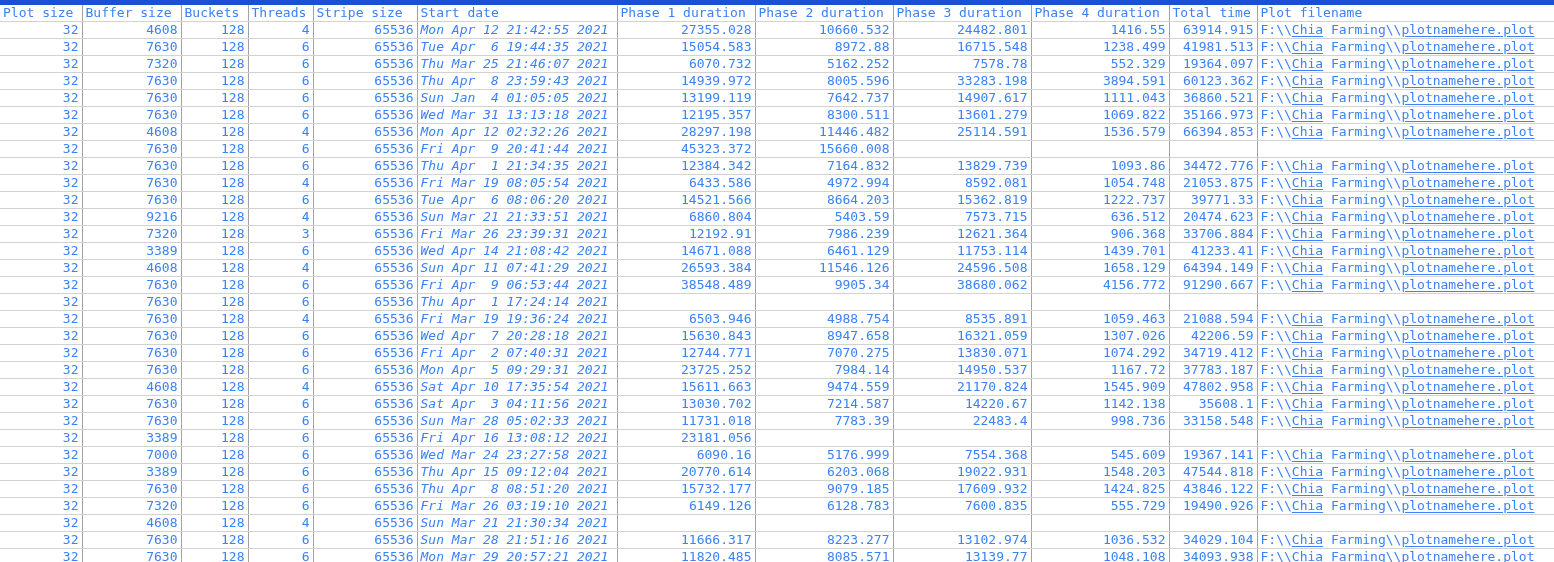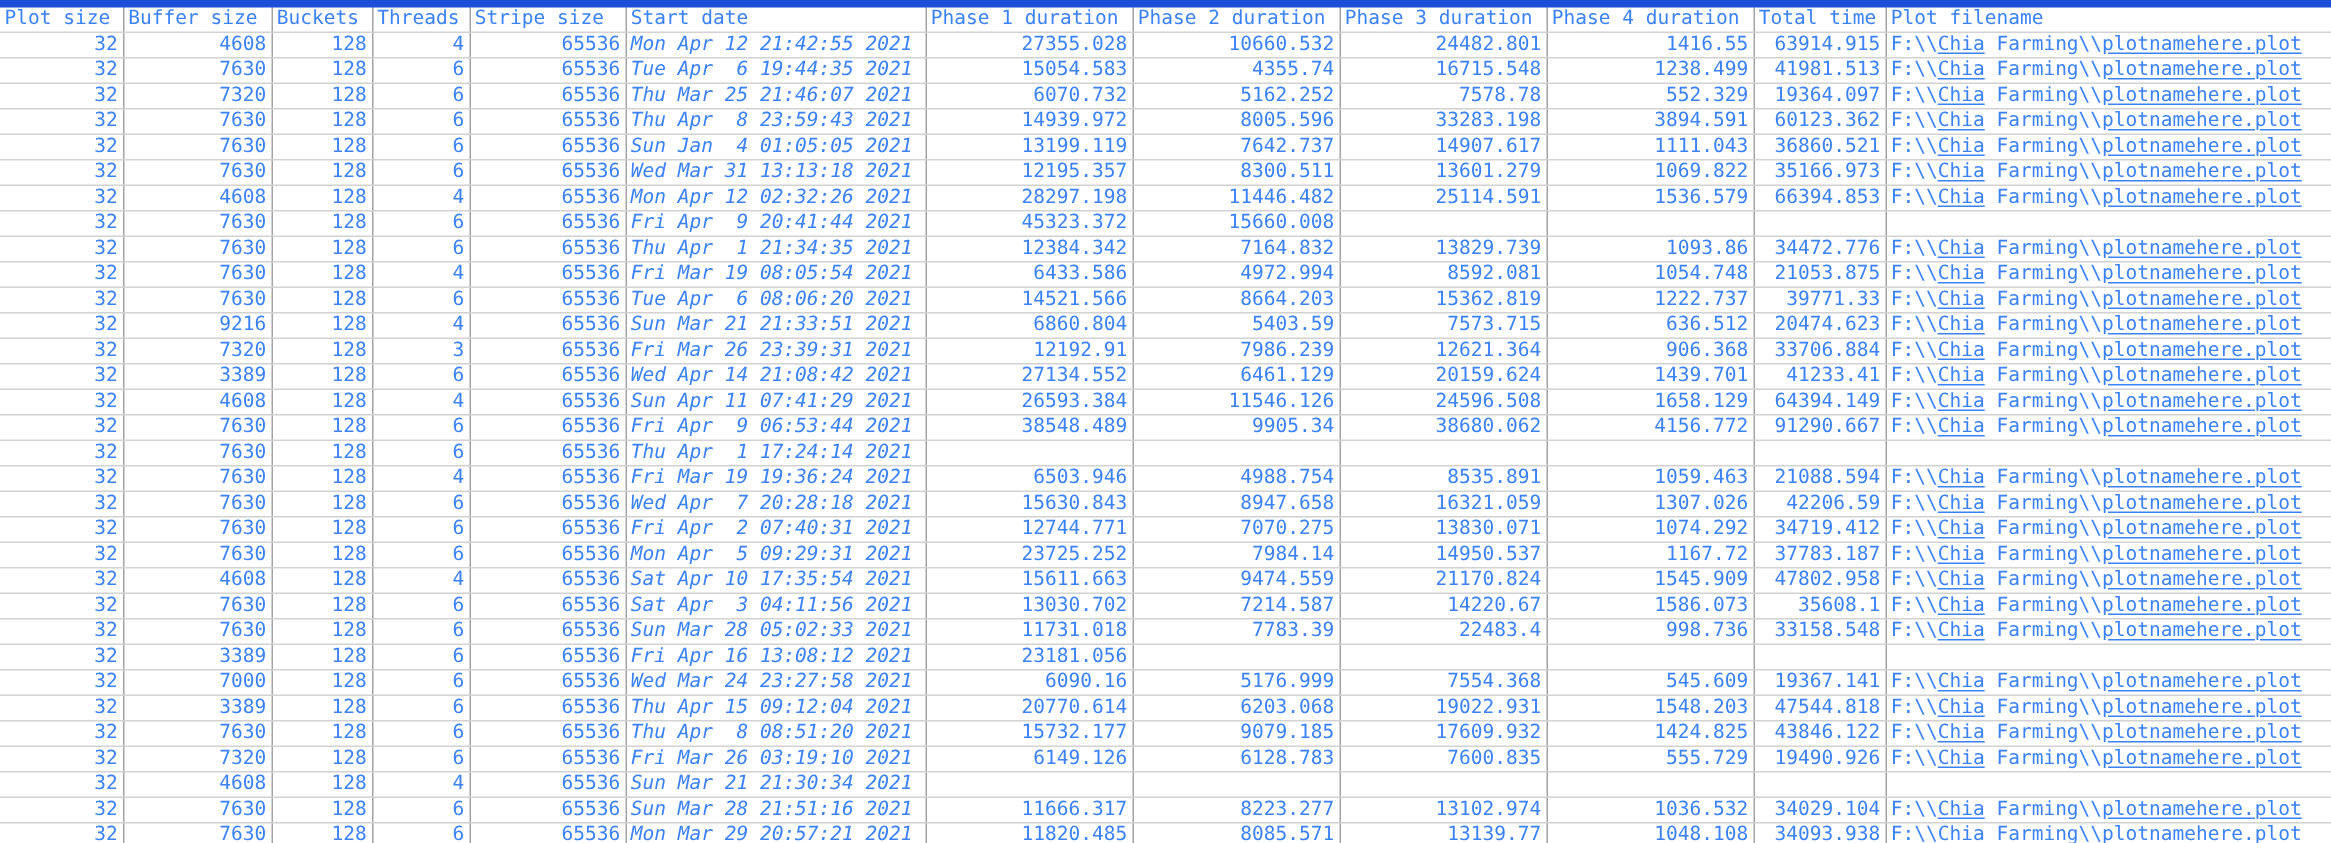--- a/index.html
+++ b/index.html
@@ -98,21 +98,21 @@
         <td class="file"><span>F:\\</span><span class="misspell">Chia</span><span> Farming\\</span><span class="misspell">plotnamehere.plot</span></td>
       </tr>
       <tr>
         <td class="num">32</td>
         <td class="num">7630</td>
         <td class="num">128</td>
         <td class="num">6</td>
         <td class="num">65536</td>
         <td class="date">Tue Apr  6 19:44:35 2021</td>
         <td class="num">15054.583</td>
-        <td class="num">4355.74</td>
+        <td class="num">8972.88</td>
         <td class="num">16715.548</td>
         <td class="num">1238.499</td>
         <td class="num">41981.513</td>
         <td class="file"><span>F:\\</span><span class="misspell">Chia</span><span> Farming\\</span><span class="misspell">plotnamehere.plot</span></td>
       </tr>
       <tr>
         <td class="num">32</td>
         <td class="num">7320</td>
         <td class="num">128</td>
         <td class="num">6</td>
@@ -265,23 +265,23 @@
         <td class="num">33706.884</td>
         <td class="file"><span>F:\\</span><span class="misspell">Chia</span><span> Farming\\</span><span class="misspell">plotnamehere.plot</span></td>
       </tr>
       <tr>
         <td class="num">32</td>
         <td class="num">3389</td>
         <td class="num">128</td>
         <td class="num">6</td>
         <td class="num">65536</td>
         <td class="date">Wed Apr 14 21:08:42 2021</td>
-        <td class="num">27134.552</td>
+        <td class="num">14671.088</td>
         <td class="num">6461.129</td>
-        <td class="num">20159.624</td>
+        <td class="num">11753.114</td>
         <td class="num">1439.701</td>
         <td class="num">41233.41</td>
         <td class="file"><span>F:\\</span><span class="misspell">Chia</span><span> Farming\\</span><span class="misspell">plotnamehere.plot</span></td>
       </tr>
       <tr>
         <td class="num">32</td>
         <td class="num">4608</td>
         <td class="num">128</td>
         <td class="num">4</td>
         <td class="num">65536</td>
@@ -394,21 +394,21 @@
       <tr>
         <td class="num">32</td>
         <td class="num">7630</td>
         <td class="num">128</td>
         <td class="num">6</td>
         <td class="num">65536</td>
         <td class="date">Sat Apr  3 04:11:56 2021</td>
         <td class="num">13030.702</td>
         <td class="num">7214.587</td>
         <td class="num">14220.67</td>
-        <td class="num">1586.073</td>
+        <td class="num">1142.138</td>
         <td class="num">35608.1</td>
         <td class="file"><span>F:\\</span><span class="misspell">Chia</span><span> Farming\\</span><span class="misspell">plotnamehere.plot</span></td>
       </tr>
       <tr>
         <td class="num">32</td>
         <td class="num">7630</td>
         <td class="num">128</td>
         <td class="num">6</td>
         <td class="num">65536</td>
         <td class="date">Sun Mar 28 05:02:33 2021</td>

